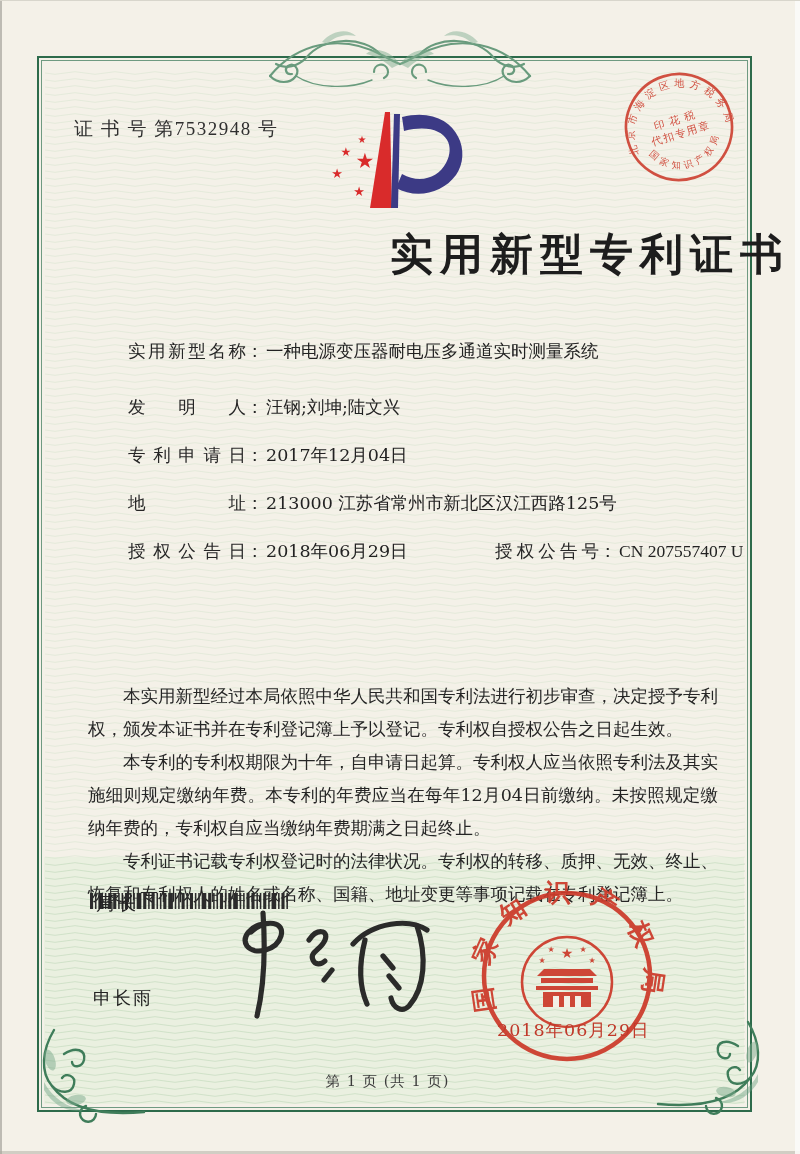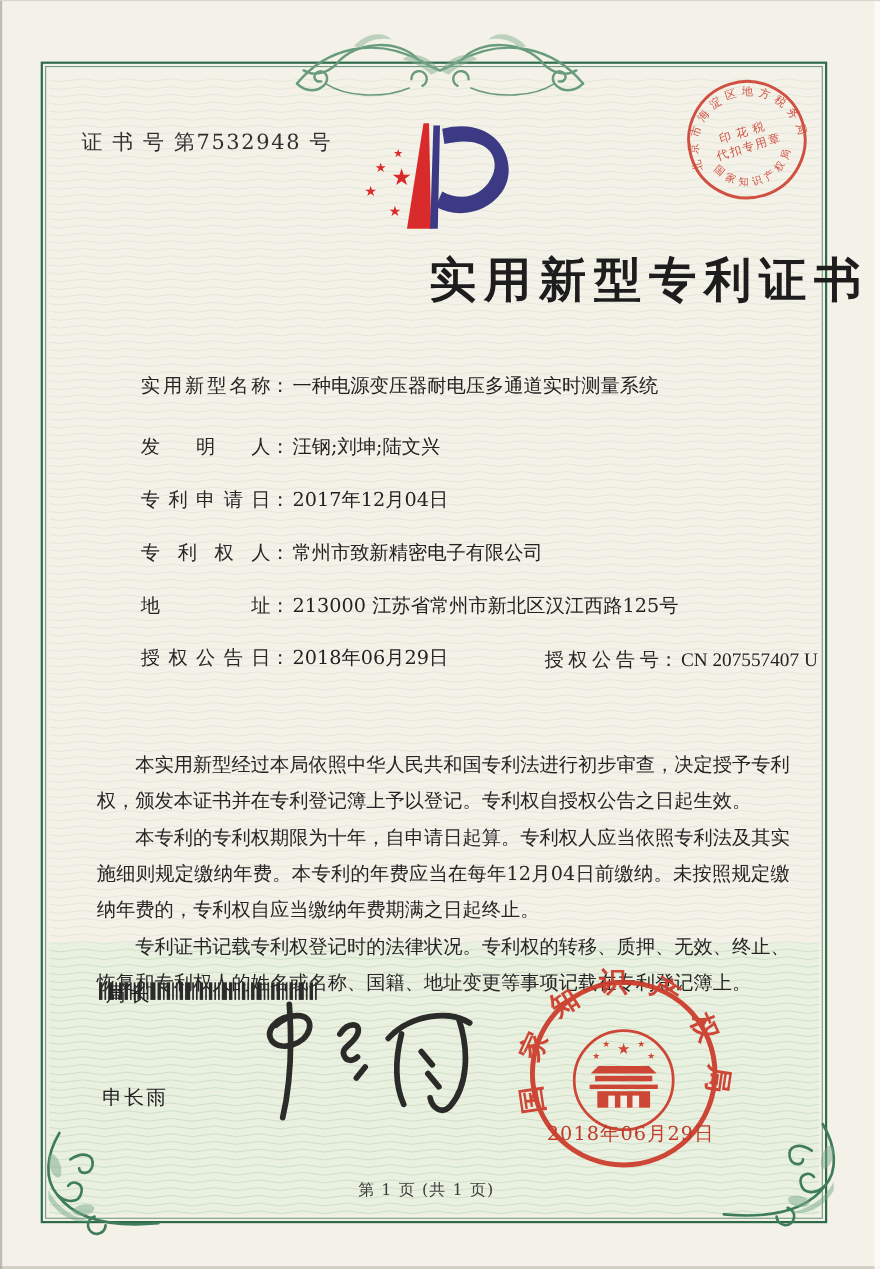--- a/index.html
+++ b/index.html
@@ -15,21 +15,21 @@
   
   .edge-left{left:0;top:0;width:2px;height:100%;background:#8f8e86;opacity:.55;}
   .edge-bottom{left:0;bottom:0;width:100%;height:3px;background:#aeaba0;opacity:.5;}
   .edge-right{right:0;top:0;width:5px;height:100%;background:#fbfbf8;opacity:.9;}
   .edge-top{left:0;top:0;width:100%;height:1px;background:#d8d6cc;}
   
   .frame{left:37px;top:56px;width:715px;height:1056px;border:2.5px solid var(--frame_green);box-sizing:border-box;}
   .frame-inner{position:absolute;inset:2px;border:1px solid #6f9a81;}
   #waves{position:absolute;inset:3px;width:704px;height:1045px;}
   
-  .cert-no{left:74px;top:116px;font-size:19px;letter-spacing:1.5px;color:#2f2f2f;}
+  .cert-no{left:74px;top:116px;font-size:19px;letter-spacing:1.5px;color:#2f2f2f;font-family:Liberation Serif, serif;}
   .logo{left:326px;top:106px;width:150px;height:110px;}
   .title{left:0;top:226px;width:790px;margin:0;text-align:right;font-size:43px;
          font-weight:bold;letter-spacing:7px;color:#1d1d1d;}
   .tax-stamp{left:622px;top:70px;width:114px;height:114px;transform:rotate(-17deg);opacity:.88;}
   .fields{left:88px;top:338px;width:630px;font-size:17.5px;line-height:27px;}
   .row{margin-bottom:21px;white-space:nowrap;}
   .row.first{margin-bottom:29px;}
   .flabel{display:inline-block;width:118px;text-align:justify;text-align-last:justify;color:#262626;margin-left:40px;}
   .flabel.w5{width:118px;}
   .fcolon{display:inline-block;width:20px;color:#262626;}
@@ -281,23 +281,20 @@
   <div class="row first">
     <span class="flabel">实用新型名称</span><span class="fcolon">：</span><span class="fvalue">一种电源变压器耐电压多通道实时测量系统</span>
   </div>
   <div class="row">
     <span class="flabel">发明人</span><span class="fcolon">：</span><span class="fvalue">汪钢;刘坤;陆文兴</span>
   </div>
   <div class="row">
     <span class="flabel">专利申请日</span><span class="fcolon">：</span><span class="fvalue">2017年12月04日</span>
   </div>
   <div class="row">
-    <span class="flabel">专利权人</span><span class="fcolon">：</span><span class="fvalue">常州市致新精密电子有限公司</span>
-  </div>
-  <div class="row">
     <span class="flabel">地址</span><span class="fcolon">：</span><span class="fvalue">213000 江苏省常州市新北区汉江西路125号</span>
   </div>
   <div class="row dual">
     <span>
       <span class="flabel w5">授权公告日</span><span class="fcolon">：</span><span class="fvalue">2018年06月29日</span>
     </span>
     <span class="dual-right">
       <span class="flabel">授权公告号</span><span class="fcolon">：</span><span class="fvalue">CN 207557407 U</span>
     </span>
   </div>

